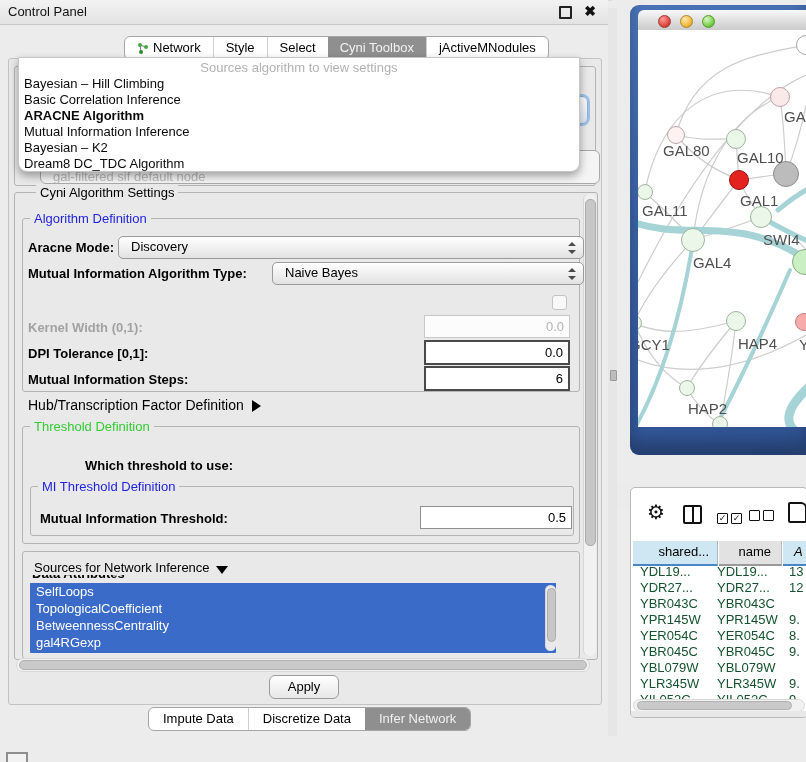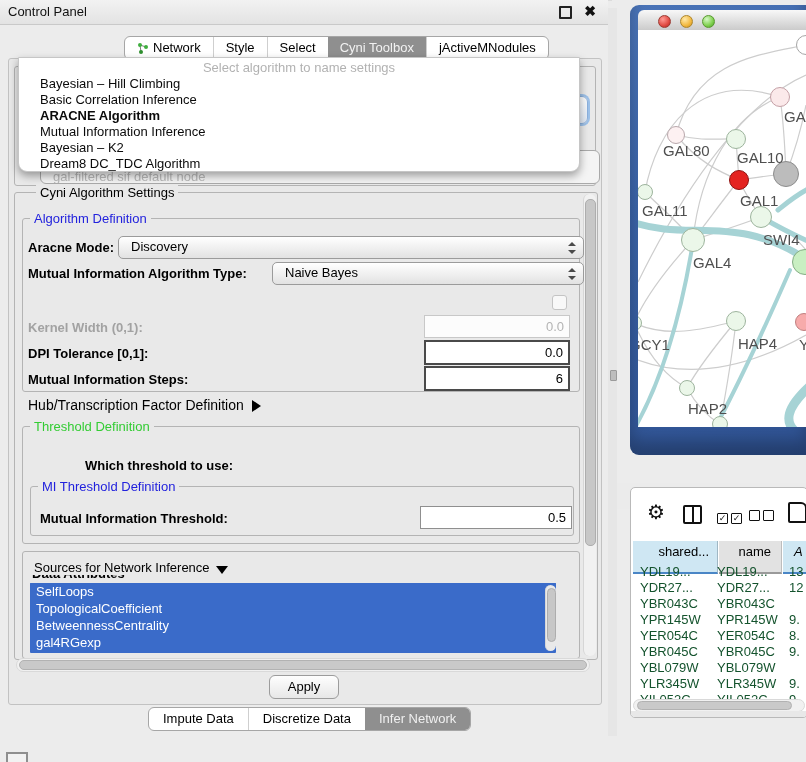--- a/index.html
+++ b/index.html
@@ -45,21 +45,21 @@
   
   .frag-combo-right{position:absolute;left:548px;top:96px;width:38px;height:26px;border:1px solid #8ab0dd;
                     border-radius:0 6px 6px 0;background:linear-gradient(#fdfdfd,#dfe7f2);box-shadow:0 0 0 2px #9cc0e8;}
   .frag-combo-bottom{position:absolute;left:40px;top:150px;width:546px;height:32px;border:1px solid #a9a9a9;
                      border-radius:6px;background:#f4f4f4;font-size:13px;color:#b8b8b8;line-height:52px;padding-left:12px;overflow:hidden;}
 
   
   .algo-popup{position:absolute;left:18px;top:57px;width:560px;height:113px;background:#fff;
               border:1px solid #c6c6c6;border-radius:0 0 9px 9px;box-shadow:0 4px 9px rgba(0,0,0,.35);z-index:6;}
   .algo-prompt{position:absolute;left:0;right:0;top:2px;text-align:center;color:#b2b2b2;font-size:13px;}
-  .algo-item{position:absolute;left:16px;width:100%;height:16px;line-height:16px;font-size:13px;padding-left:5px;color:#0a0a0a;}
+  .algo-item{position:absolute;left:0;width:100%;height:16px;line-height:16px;font-size:13px;padding-left:5px;color:#0a0a0a;}
   .algo-item.bold{font-weight:bold;}
 
   
   .vtrack{position:absolute;background:#f1f1f1;border-left:1px solid #d6d6d6;border-radius:6px;}
   .vthumb{position:absolute;background:#c7c7c7;border:1px solid #adadad;border-radius:5px;}
   .htrack{position:absolute;background:#f1f1f1;border:1px solid #d9d9d9;border-radius:7px;}
   .hthumb{position:absolute;background:#c9c9c9;border:1px solid #b2b2b2;border-radius:5px;}
 
   .checkbox{position:absolute;width:13px;height:13px;border:1px solid #c4c4c4;border-radius:3px;background:#f8f8f8;}
   .tri-right{display:inline-block;width:0;height:0;border:6px solid transparent;border-left:9px solid #000;border-right:none;vertical-align:-2px;margin-left:8px;}
@@ -97,21 +97,21 @@
   
   .tp-titlebar{position:absolute;left:617px;top:455px;width:189px;height:26px;background:#ebebeb;margin-top:28px;}
   .tp-title{position:absolute;left:18px;top:5px;font-size:13px;color:#111;}
   .tp-frame{position:absolute;left:630px;top:487px;width:176px;height:229px;background:#fff;
             border:1px solid #b9b9b9;border-radius:5px;overflow:hidden;}
   .tp-toolbar-icon{position:absolute;color:#111;}
   .col-icon{width:15px;height:15px;border:2px solid #111;border-radius:2px;position:relative;}
   .col-icon:before{content:"";position:absolute;left:50%;top:0;bottom:0;width:2px;background:#111;transform:translateX(-50%);}
   .cb{display:inline-block;width:9px;height:9px;border:1.5px solid #111;border-radius:1px;margin-right:3px;position:relative;font-size:9px;line-height:9px;text-align:center;}
   .doc-icon{width:15px;height:17px;border:2px solid #111;border-radius:2px 6px 2px 2px;}
-  .th-cell{position:absolute;top:53px;height:33px;font-size:13px;line-height:21px;box-sizing:border-box;}
+  .th-cell{position:absolute;top:53px;height:25px;font-size:13px;line-height:21px;box-sizing:border-box;}
   .td-cell{position:absolute;font-size:13px;line-height:16px;color:#14532d;white-space:nowrap;overflow:hidden;}
 
   .mini-restore{position:absolute;left:6px;top:752px;width:18px;height:12px;border:2px solid #8f8f8f;background:#f2f2f2;}
 </style>
 </head>
 <body>
 
 <div id="page">
 
   <div class="top-line"></div>
@@ -154,21 +154,21 @@
     <span class="spin">
         <span class="up"></span>
         <span class="dn"></span>
       </span>
   </div>
   <div class="frag-combo-bottom">
     <span>gal-filtered sif default node</span>
   </div>
 
   <div class="algo-popup">
-    <div class="algo-prompt">Select algorithm to name settings</div>
+    <div class="algo-prompt">Sources algorithm to view settings</div>
     <div class="algo-item" style="top:18px;">Bayesian – Hill Climbing</div>
     <div class="algo-item bold" style="top:50px;">ARACNE Algorithm</div>
     <div class="algo-item" style="top:34px;">Basic Correlation Inference</div>
     <div class="algo-item" style="top:66px;">Mutual Information Inference</div>
     <div class="algo-item" style="top:82px;">Bayesian – K2</div>
     <div class="algo-item" style="top:98px;">Dream8 DC_TDC Algorithm</div>
   </div>
 
   <div class="grp" style="left:14px;top:192px;width:582px;height:466px;"></div>
   <span class="grp-title" style="left:36px;top:185px;">Cyni Algorithm Settings</span>

